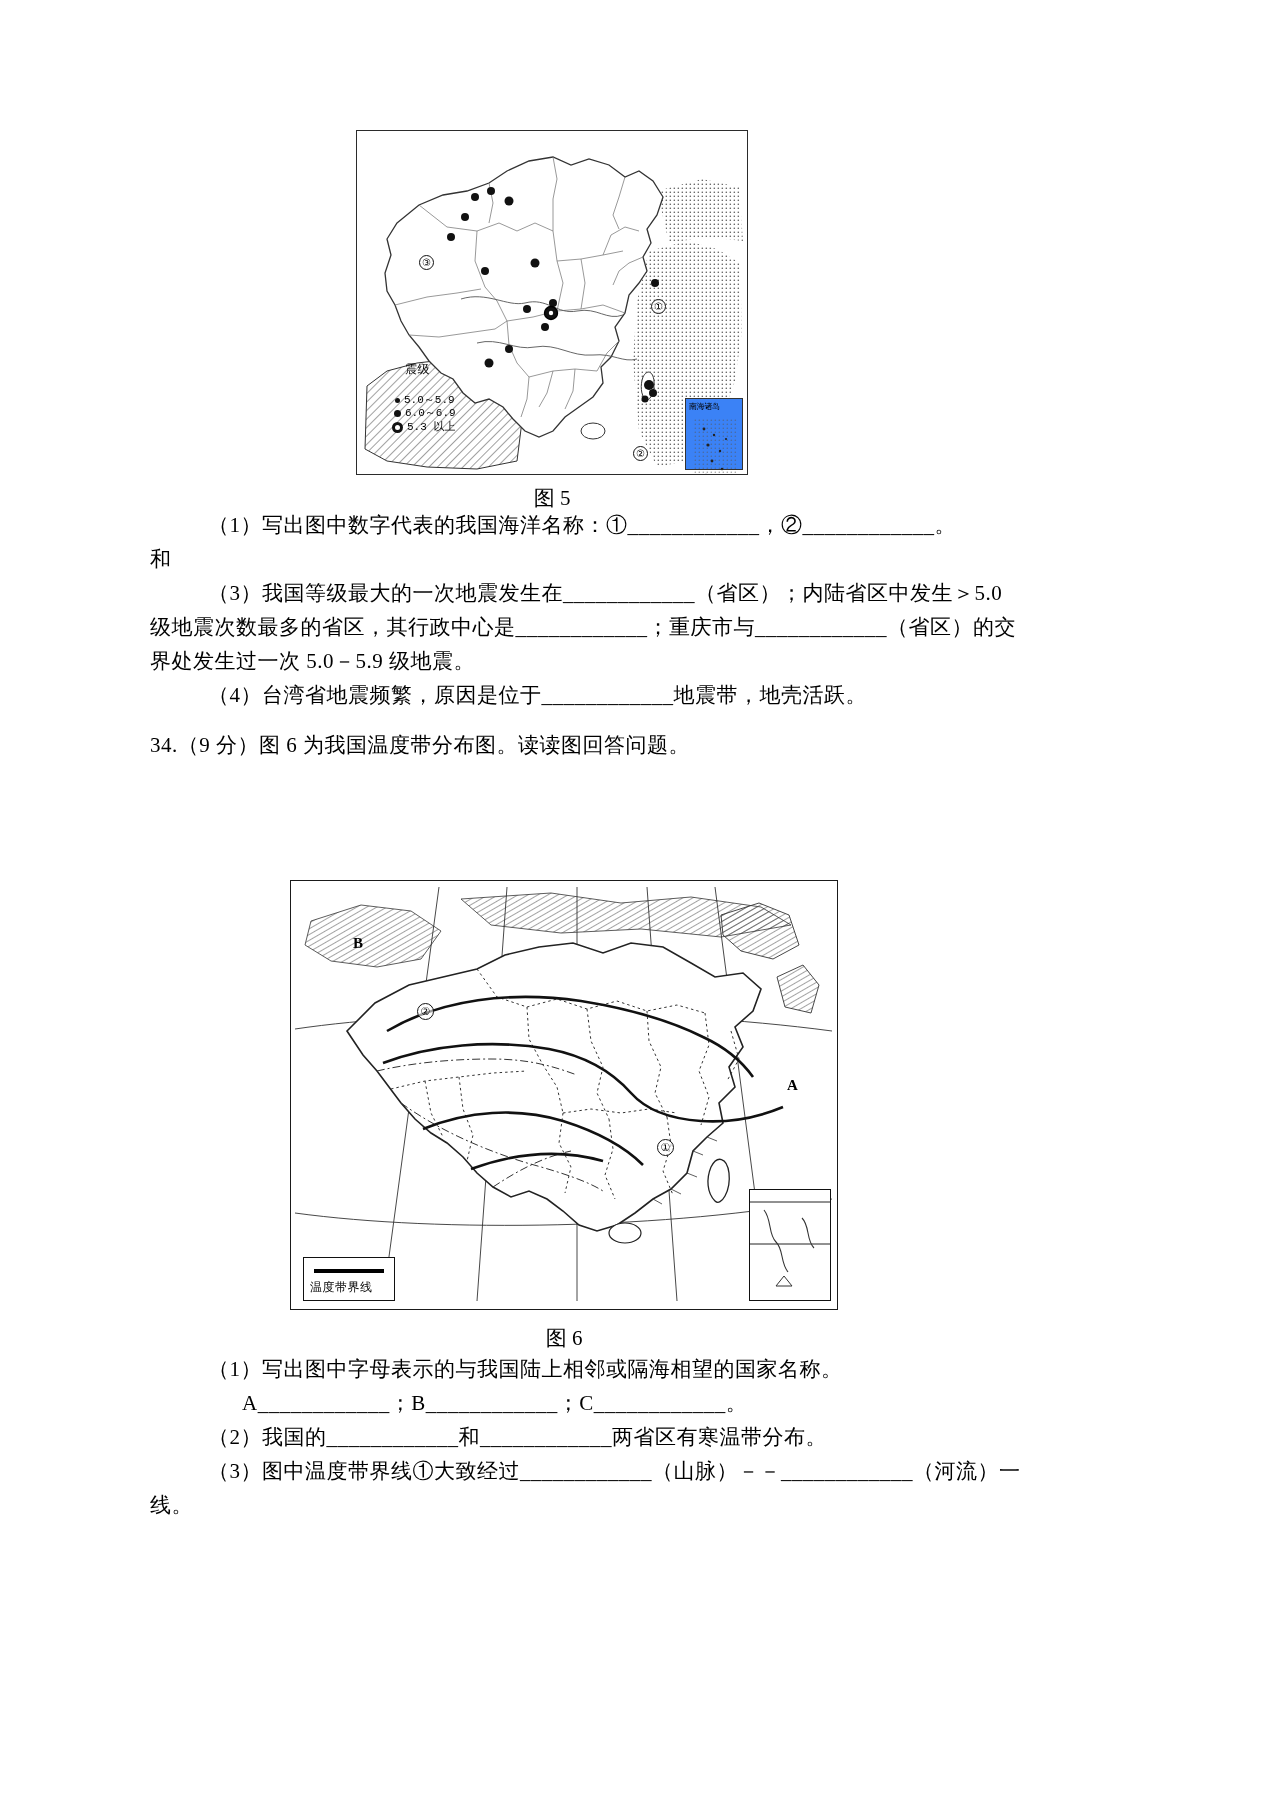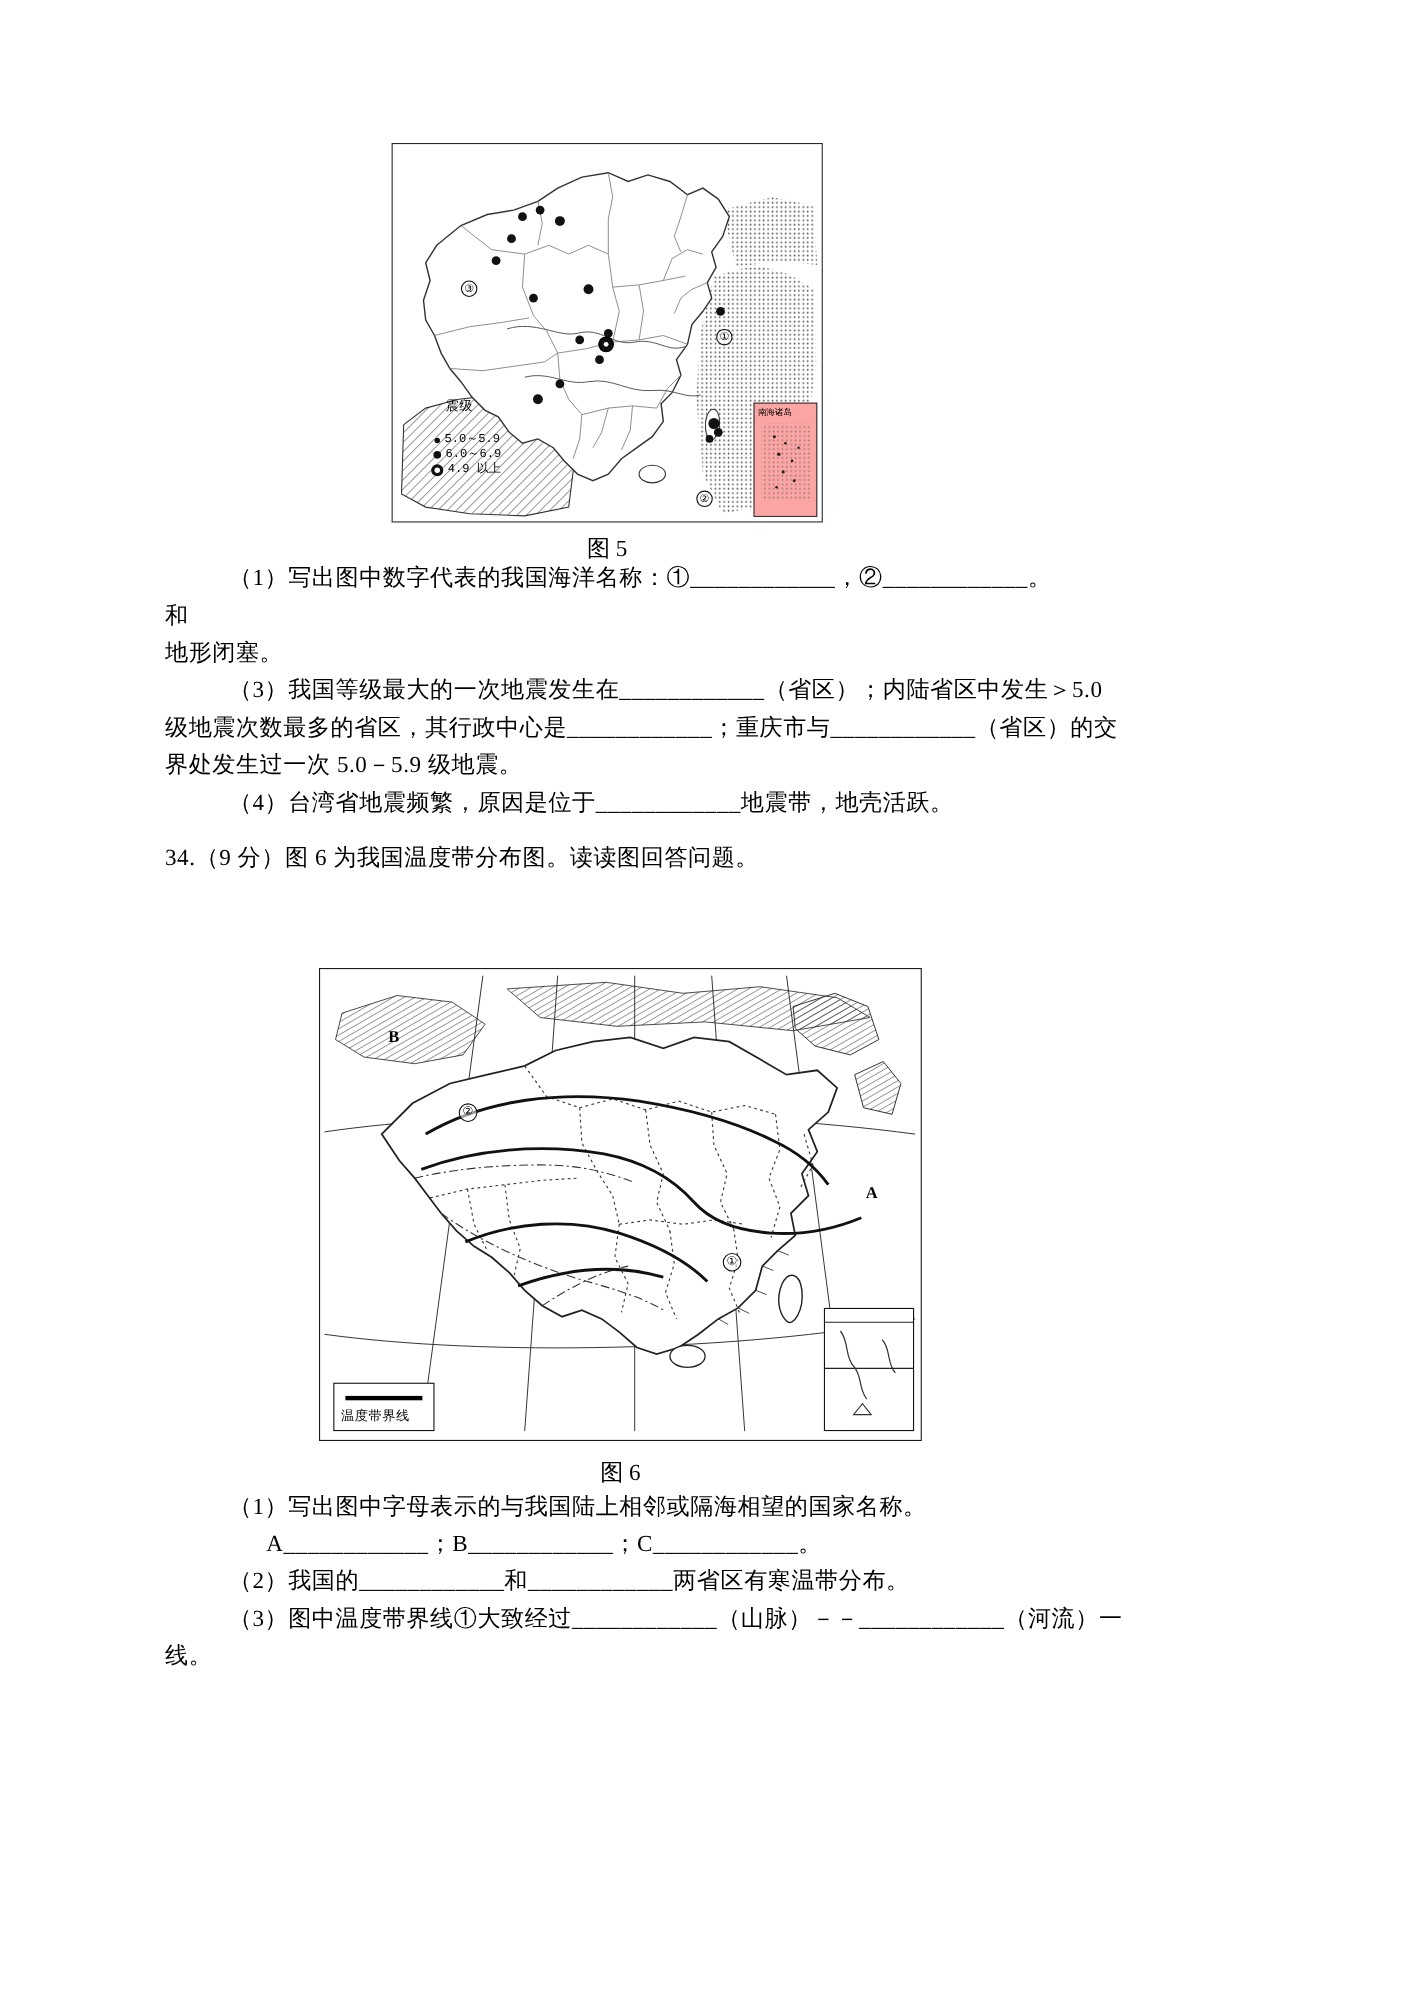--- a/index.html
+++ b/index.html
@@ -77,23 +77,23 @@
   .legend5 .lrow { white-space: nowrap; display:flex; align-items:center;font-family:Liberation Mono, monospace; }
   .legend5 .dot { background:#111; border-radius:50%; display:inline-block; margin-right:4px; flex:none;}
   .d1 { width:5px; height:5px; margin-left:4px;}
   .d2 { width:7px; height:7px; margin-left:3px;}
   .d3 { width:11px; height:11px; margin-left:1px; position:relative;}
   .d3::after{content:"";position:absolute;left:3px;top:3px;width:5px;height:5px;border-radius:50%;background:#fff;}
 
   .inset5 {
     position: absolute;
     right: 4px; bottom: 4px;
-    width: 58px; height: 104px;
+    width: 58px; height: 72px;
     border: 1.2px solid #333;
-    background: #fca5a5;
+    background: #3b82f6;
     font-size: 8px;
   }
   .inset5 .itxt {
     position:absolute; top:2px; left:3px;
     font-family:"Liberation Sans", sans-serif;
     font-size:8px; letter-spacing:-.3px;
   }
 
   .numlab {
     position: absolute;
@@ -230,21 +230,21 @@
         <div class="lrow">
           <span class="dot d1"></span>
           <span>5.0～5.9</span>
         </div>
         <div class="lrow">
           <span class="dot d2"></span>
           <span>6.0～6.9</span>
         </div>
         <div class="lrow">
           <span class="dot d3"></span>
-          <span>4.9 以上</span>
+          <span>5.3 以上</span>
         </div>
       </div>
 
       <div class="inset5">
         <div class="itxt">南海诸岛</div>
         <svg width="56" height="90" viewBox="0 0 56 90">
           <path d="M6,18 L52,18 L52,88 L6,88 Z" fill="url(#dots)" stroke="none" opacity=".55"></path>
           <g fill="#222">
             <circle cx="18" cy="30" r="1.4"></circle>
               <circle cx="28" cy="36" r="1.2"></circle>
@@ -262,23 +262,20 @@
   </div>
   <div class="figcap" id="fig5cap">图 5</div>
 
   <div style="position:absolute;left:150px;top:508px;width:1000px;">
     <div class="qline indent">
       <span>（1）写出图中数字代表的我国海洋名称：①____________，②____________。</span>
     </div>
     <div class="qline">
       <span>和</span>
     </div>
-    <div class="qline">
-      <span>地形闭塞。</span>
-    </div>
     <div class="qline indent">
       <span>（3）我国等级最大的一次地震发生在____________（省区）；内陆省区中发生＞5.0</span>
     </div>
     <div class="qline">
       <span>级地震次数最多的省区，其行政中心是____________；重庆市与____________（省区）的交</span>
     </div>
     <div class="qline">
       <span>界处发生过一次 5.0－5.9 级地震。</span>
     </div>
     <div class="qline indent">

